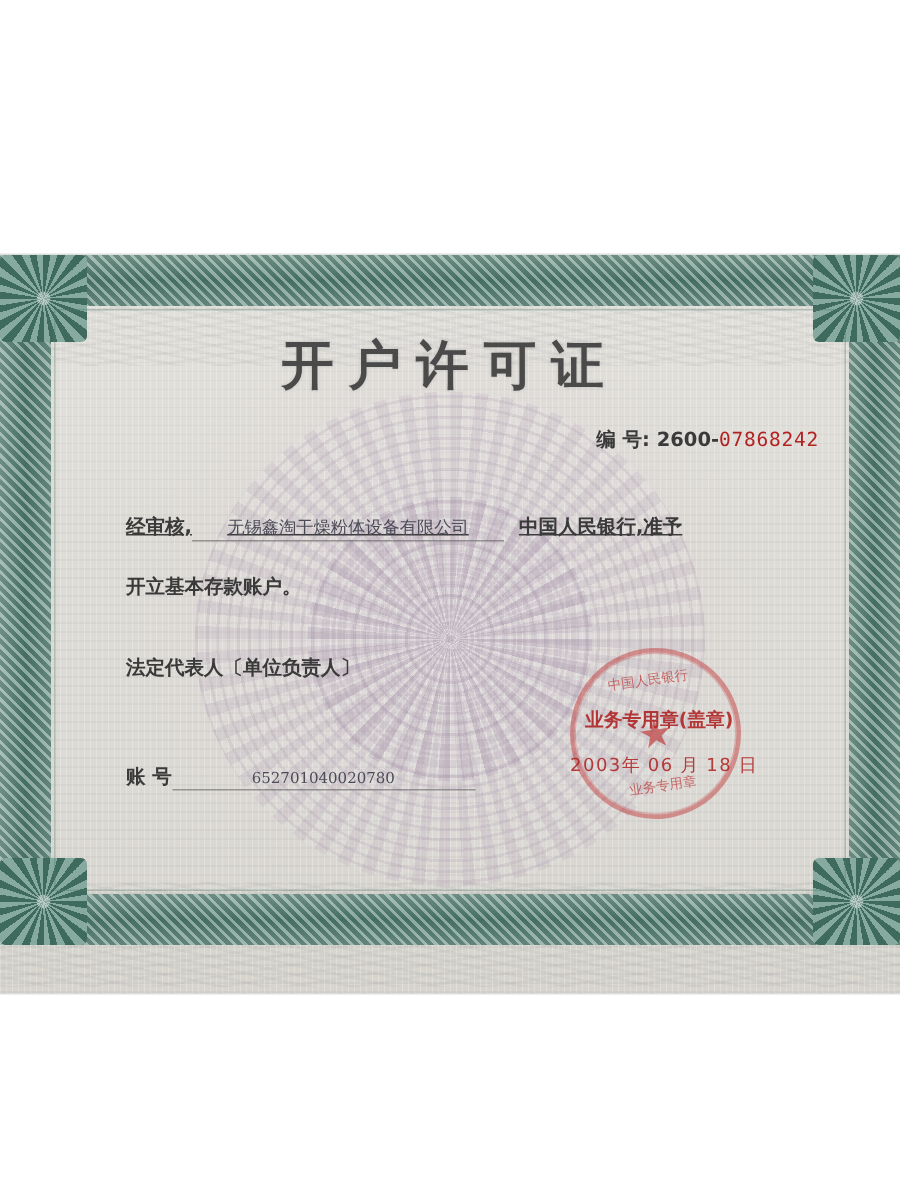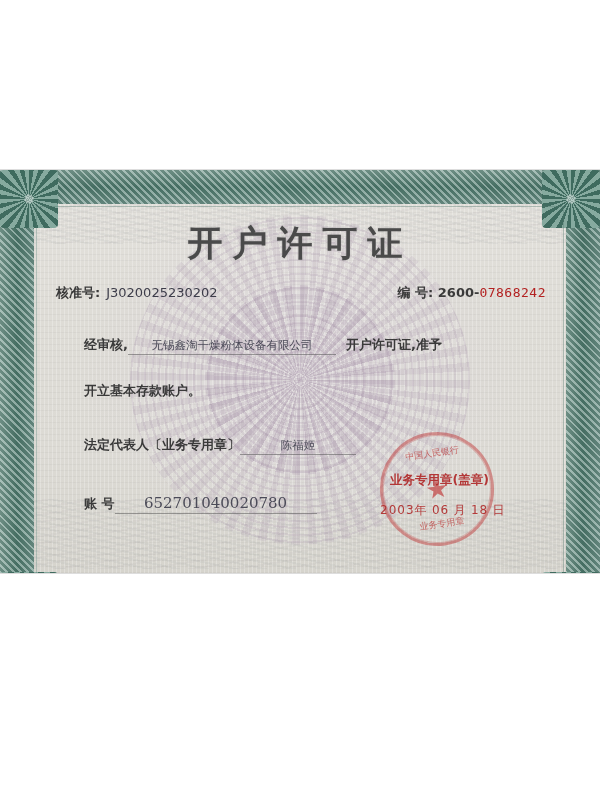--- a/index.html
+++ b/index.html
@@ -21,21 +21,21 @@
     height: 800px;
     background: #ffffff;
   }
 
   
   #certificate {
     position: absolute;
     left: 0;
     top: 170px;
     width: 600px;
-    height: 403px;
+    height: 492px;
     background:
       radial-gradient(ellipse 60% 70% at 50% 50%, rgba(214,205,214,0.55) 0%, rgba(214,205,214,0.0) 62%),
       linear-gradient(180deg, #e3e1dc 0%, #dedcd6 35%, #dcdad4 70%, #d6d4cd 100%);
     box-shadow: 0 0 0 1px rgba(120,120,120,0.25);
     overflow: hidden;
   }
 
   
   #certificate::before {
     content: "";
@@ -164,45 +164,46 @@
     color: #3a3a3a;
   }
   .val {
     white-space: nowrap;
     font-family: "DejaVu Sans", sans-serif;
     color: #3d3d4a;
   }
   .val.hand {
     font-family: "DejaVu Serif", serif;
     color: #4b4b58;
+    margin-top: 20px;
   }
   .val.red {
     color: #b32222;
     font-family: "DejaVu Sans Mono", monospace;
     letter-spacing: 0.5px;
   }
 
   
   .r-approval { left: 6px;   top: 70px; }
   .r-number   { right: 4px;  top: 70px; }
-  .r-line1    { left: 34px;  top: 122px; width: 450px; }
+  .r-line1    { left: 34px;  top: 110px; width: 450px; text-decoration: underline; }
   .r-line2    { left: 34px;  top: 168px; }
   .r-legal    { left: 34px;  top: 222px; }
   .r-bank     { left: 288px; top: 222px; }
   .r-account  { left: 34px;  top: 280px; justify-content: center; }
 
   .underline-val {
     display: inline-block;
     border-bottom: 1px solid rgba(90,90,90,0.55);
     padding: 0 6px 1px 6px;
     text-align: center;
   }
   .u-company { min-width: 196px; font-size: 11.5px; }
   .u-legal   { min-width: 104px; font-size: 11.5px; }
-  .u-account { min-width: 190px; font-size: 15px; }
+  .u-account { min-width: 190px; font-size: 10px; }
   .u-approval{ min-width: 0; border-bottom: none; }
 
   .bank-name {
     display: inline-block;
     width: 150px;
     font-size: 11.5px;
     line-height: 14px;
     color: #3d3d4a;
     border-bottom: 1px solid rgba(90,90,90,0.45);
     font-family: "DejaVu Sans", sans-serif;
@@ -299,43 +300,38 @@
       <div class="corner tr"></div>
       <div class="corner bl"></div>
       <div class="corner br"></div>
       <div class="inner-line"></div>
     </div>
 
     <div class="content">
 
       <div class="doc-title">开户许可证</div>
 
-      <div class="row r-approval">
-        <span class="lbl">核准号:</span>
-        <span class="val underline-val u-approval">J3020025230202</span>
-      </div>
 
       <div class="row r-number">
         <span class="lbl">编 号: 2600-</span>
         <span class="val red">07868242</span>
       </div>
 
       <div class="row r-line1">
         <span class="lbl">经审核,</span>
         <span class="val hand underline-val u-company">无锡鑫淘干燥粉体设备有限公司</span>
-        <span class="suffix">开户许可证,准予</span>
+        <span class="suffix">中国人民银行,准予</span>
       </div>
 
       <div class="row r-line2">
         <span class="lbl">开立基本存款账户。</span>
       </div>
 
       <div class="row r-legal">
-        <span class="lbl">法定代表人〔业务专用章〕</span>
-        <span class="val hand underline-val u-legal">陈福姬</span>
+        <span class="lbl">法定代表人〔单位负责人〕</span>
       </div>
 
 
       <div class="row r-account">
         <span class="lbl">账 号</span>
         <span class="val hand underline-val u-account">652701040020780</span>
       </div>
 
       <div class="seal">
         <span class="arc-text">中国人民银行</span>

